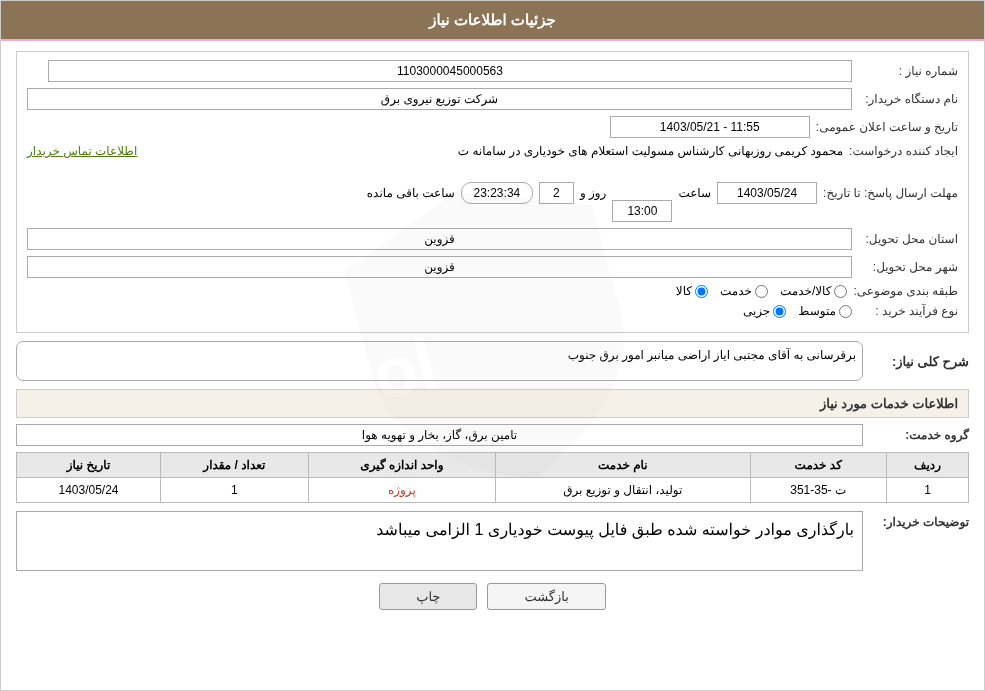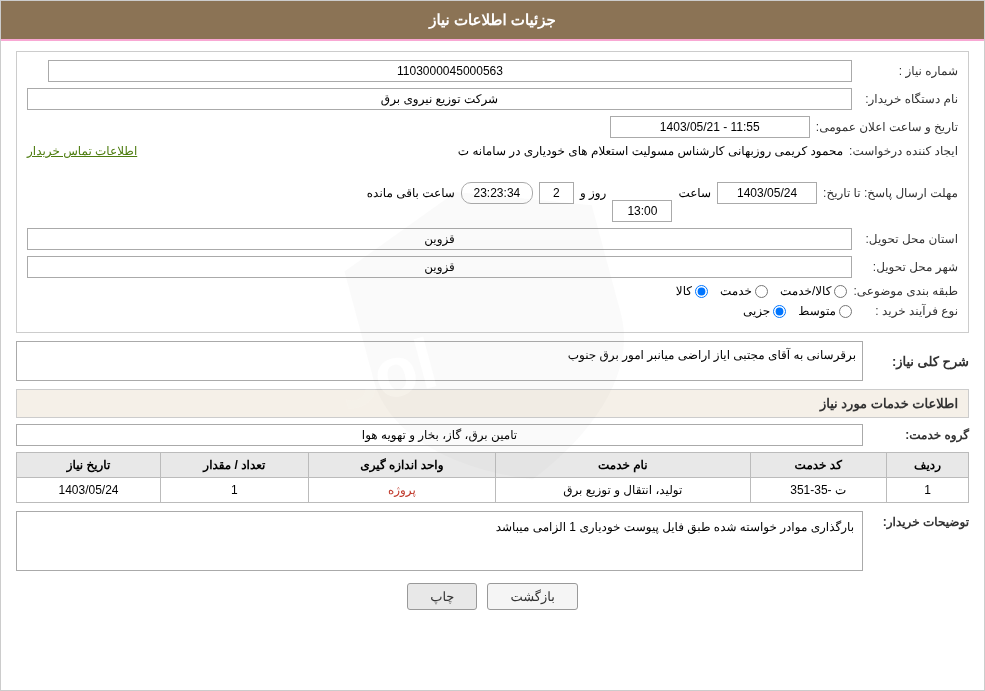--- a/index.html
+++ b/index.html
@@ -114,33 +114,33 @@
       text-align: center;
     }
     .service-link {
       color: #c0392b;
       cursor: pointer;
     }
     .description-box {
       border: 1px solid #aaa;
       padding: 8px;
       min-height: 60px;
-      font-size: 12px;
+      font-size: 16px;
       background: #fff;
       text-align: right;
     }
     .btn-row {
       display: flex;
       justify-content: center;
       gap: 10px;
       margin-top: 12px;
       margin-bottom: 12px;
     }
     .btn {
-      padding: 5px 22px;
+      padding: 5px 36px;
       font-size: 13px;
       cursor: pointer;
       border: 1px solid #999;
       border-radius: 3px;
     }
     .btn-print {
       background: #e8e8e8;
       color: #333;
     }
     .btn-back {
@@ -249,21 +249,21 @@
               <input type="radio" name="process" checked="" style="">
               <span>جزیی</span>
             </div>
           </div>
         </div>
 
       </div>
 
       <div class="row">
         <span class="label" style="font-weight:bold; font-size:13px;">شرح کلی نیاز:</span>
-        <div class="value-box" style="min-height:40px; text-align:right; padding:6px;">برقرسانی به آقای مجتبی ایاز اراضی میانبر امور برق جنوب</div>
+        <div class="value-box" style="min-height:40px; text-align:right; padding:6px;border-radius:7px;">برقرسانی به آقای مجتبی ایاز اراضی میانبر امور برق جنوب</div>
       </div>
 
       <div class="section-header">
         <span>اطلاعات خدمات مورد نیاز</span>
       </div>
 
       <div class="row">
         <span class="label" style="font-weight:bold;">گروه خدمت:</span>
         <div class="value-box">تامین برق، گاز، بخار و تهویه هوا</div>
       </div>

